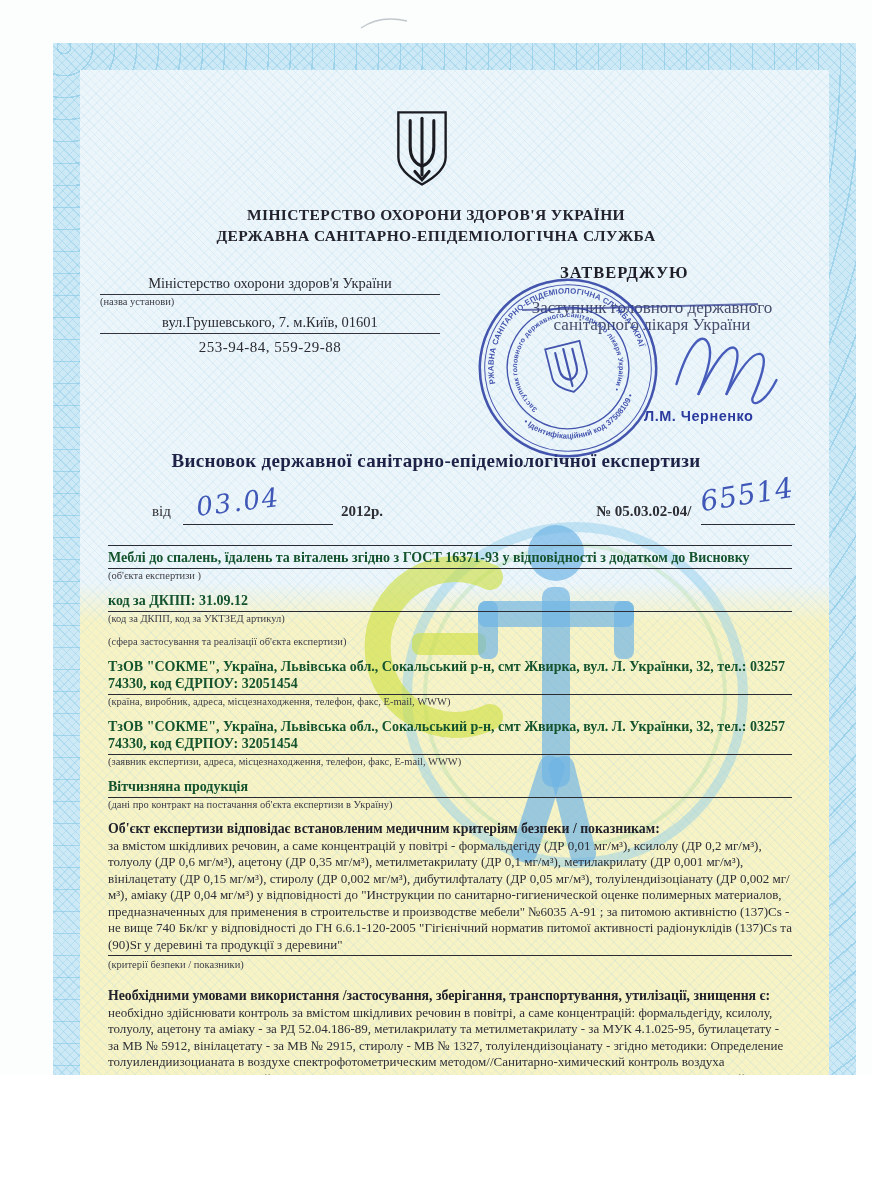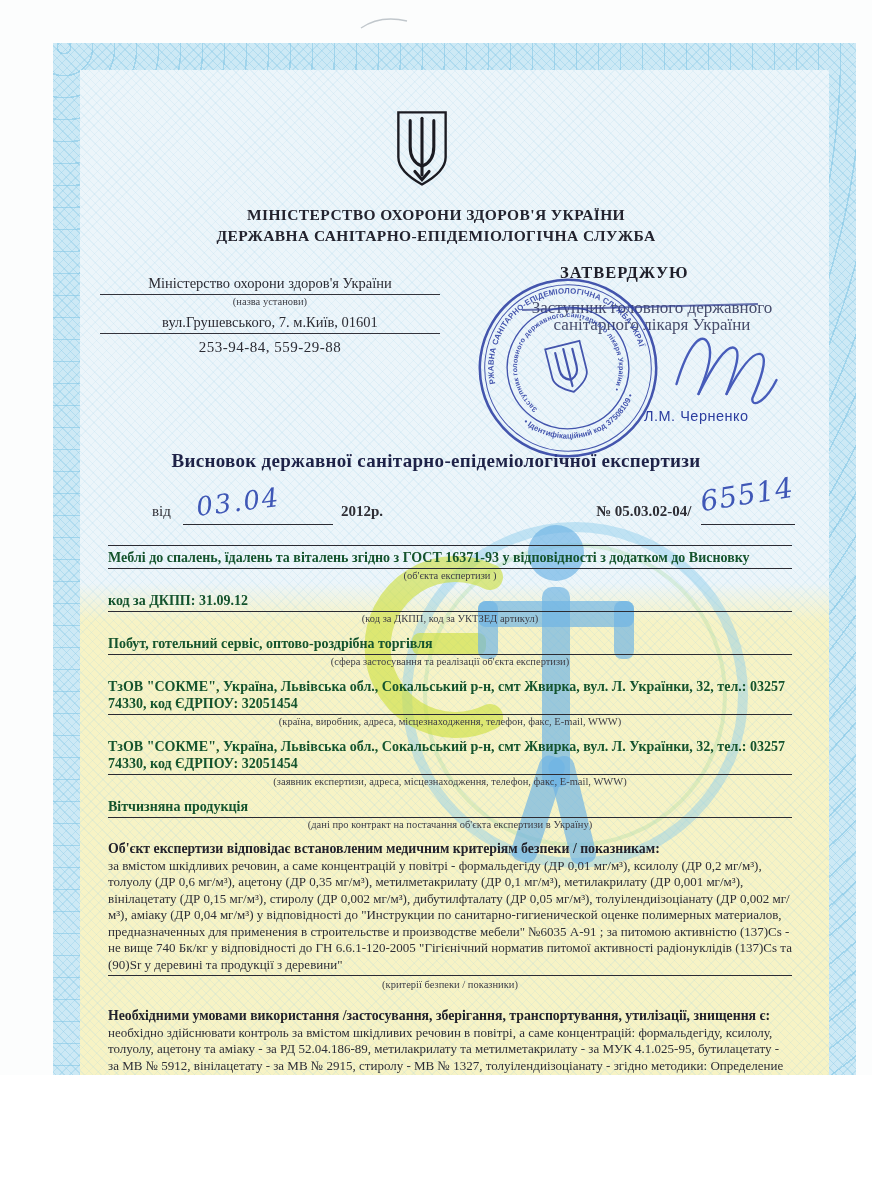--- a/index.html
+++ b/index.html
@@ -18,29 +18,29 @@
          background:
            repeating-linear-gradient(45deg, rgba(150,205,230,.16) 0 1px, rgba(0,0,0,0) 1px 6px),
            repeating-linear-gradient(-45deg, rgba(150,205,230,.13) 0 1px, rgba(0,0,0,0) 1px 7px);}
   .abs{position:absolute;}
   .z2{z-index:2;} .z3{z-index:3;} .z4{z-index:4;} .z5{z-index:5;}
   
   .ministry{left:80px;top:204px;width:712px;text-align:center;font-weight:bold;
             font-size:15.5px;line-height:21px;letter-spacing:.4px;color:#23232e;}
   .issuer{left:100px;top:274px;width:340px;text-align:center;color:#2b2b33;}
   .issuer .ln{font-size:14.5px;line-height:18px;border-bottom:1px solid #33333b;padding-bottom:2px;}
-  .cap{font-size:10.5px;line-height:14px;color:#3d3d45;text-align:center;font-family:Liberation Serif, serif;}
+  .cap{font-size:10.5px;line-height:14px;color:#3d3d45;text-align:left;font-family:Liberation Serif, serif;}
   .issuer .phones{font-size:15px;margin-top:5px;letter-spacing:.5px;}
   .approve-title{left:560px;top:263px;width:240px;font-weight:bold;font-size:16.5px;
                  letter-spacing:1px;color:#1f1f2a;}
   .approve-pos{left:512px;top:299px;width:280px;text-align:center;font-size:17px;
                line-height:17px;color:#474c6b;}
   .pen-strike{left:522px;top:306px;width:236px;height:2px;background:rgba(58,70,150,.75);
               transform:rotate(-1.5deg);}
-  .signer{left:644px;top:408px;font-family:"Liberation Sans",sans-serif;font-weight:normal;
+  .signer{left:644px;top:408px;font-family:"Liberation Sans",sans-serif;font-weight:bold;
           font-size:14.5px;letter-spacing:.5px;color:#2b3c9e;}
   
   .doc-title{left:80px;top:450px;width:712px;text-align:center;font-weight:bold;
              font-size:19px;color:#1e2247;letter-spacing:.3px;}
   .date-prefix{left:152px;top:503px;font-size:15px;text-align:right;}
   .date-line{left:183px;top:524px;width:150px;height:1px;background:#2b2b33;}
   .hand{font-style:italic;color:#3f57b6;font-family:"DejaVu Serif",serif;}
   .hand-date{left:196px;top:487px;font-size:26px;transform:rotate(-7deg);letter-spacing:2px;}
   .year{left:341px;top:503px;font-size:15px;font-weight:bold;}
   .num-prefix{left:596px;top:503px;font-size:15px;font-weight:bold;}
@@ -179,21 +179,20 @@
       <div class="field-text">Меблі до спалень, їдалень та віталень згідно з ГОСТ 16371-93  у відповідності з додатком до Висновку</div>
       <div class="cap">(об'єкта експертизи )</div>
     </div>
 
     <div class="field">
       <div class="field-text">код за ДКПП: 31.09.12</div>
       <div class="cap">(код за ДКПП, код за УКТЗЕД артикул)</div>
     </div>
 
     <div class="field">
-      <div class="field-text">Побут, готельний сервіс, оптово-роздрібна торгівля</div>
       <div class="cap">(сфера застосування та реалізації об'єкта експертизи)</div>
     </div>
 
     <div class="field">
       <div class="field-text">ТзОВ "СОКМЕ", Україна, Львівська обл., Сокальський р-н, смт Жвирка, вул. Л. Українки, 32, тел.: 03257 74330, код ЄДРПОУ: 32051454</div>
       <div class="cap">(країна, виробник, адреса,  місцезнаходження,  телефон, факс, E-mail, WWW)</div>
     </div>
 
     <div class="field">
       <div class="field-text">ТзОВ "СОКМЕ", Україна, Львівська обл., Сокальський р-н, смт Жвирка, вул. Л. Українки, 32, тел.: 03257 74330, код ЄДРПОУ: 32051454</div>

